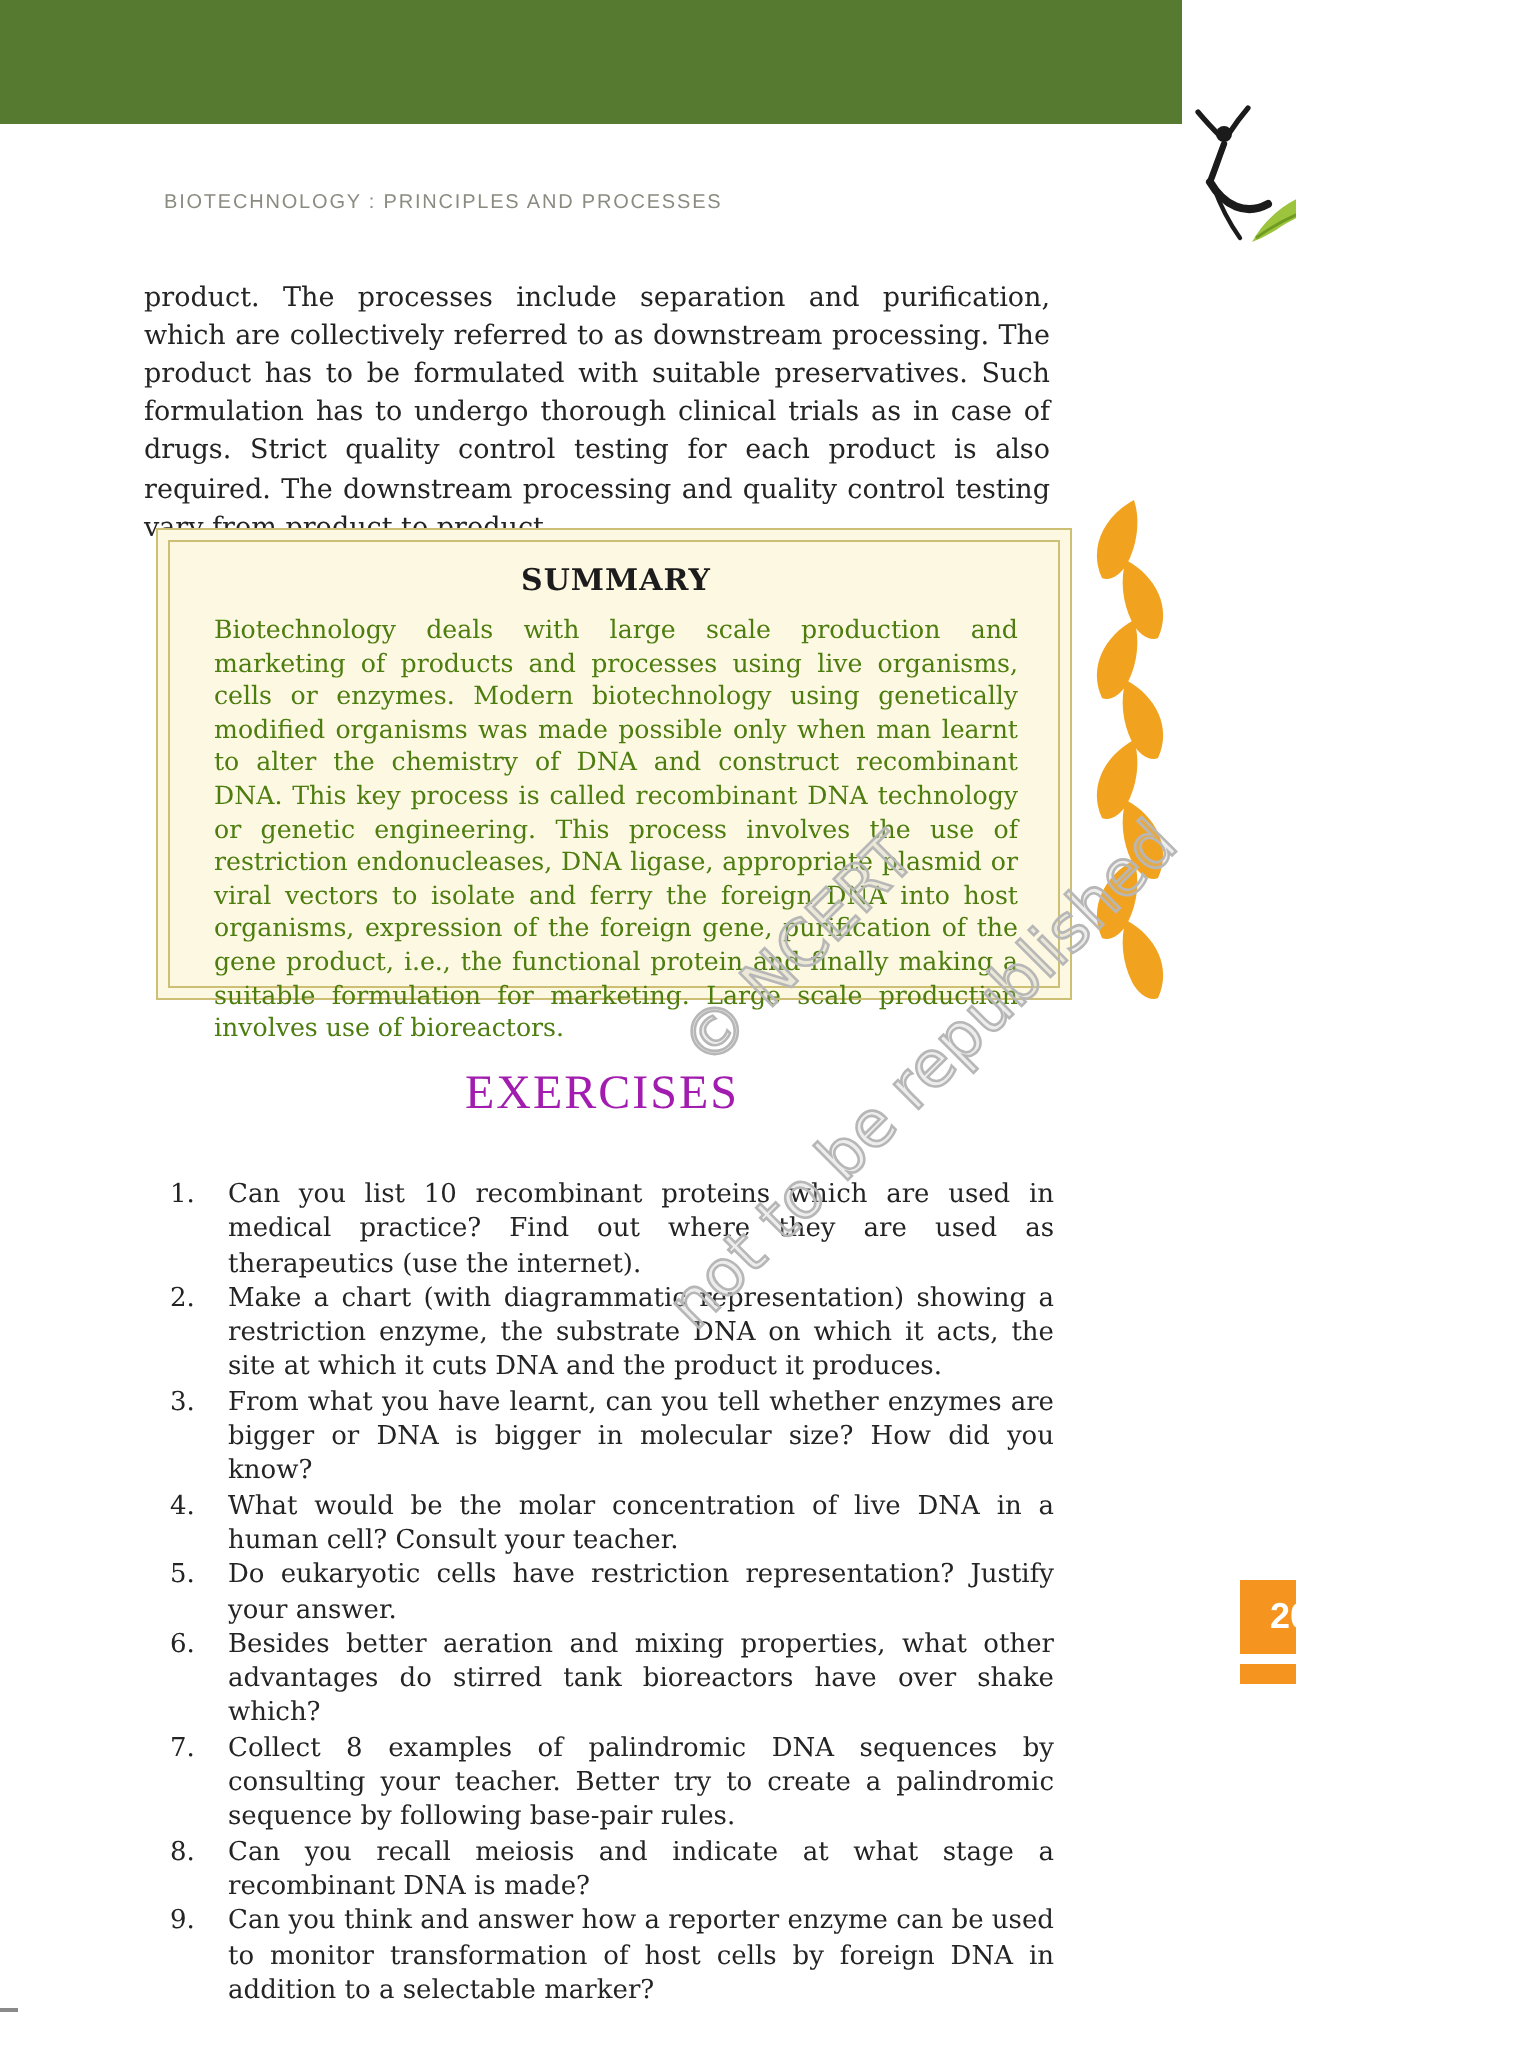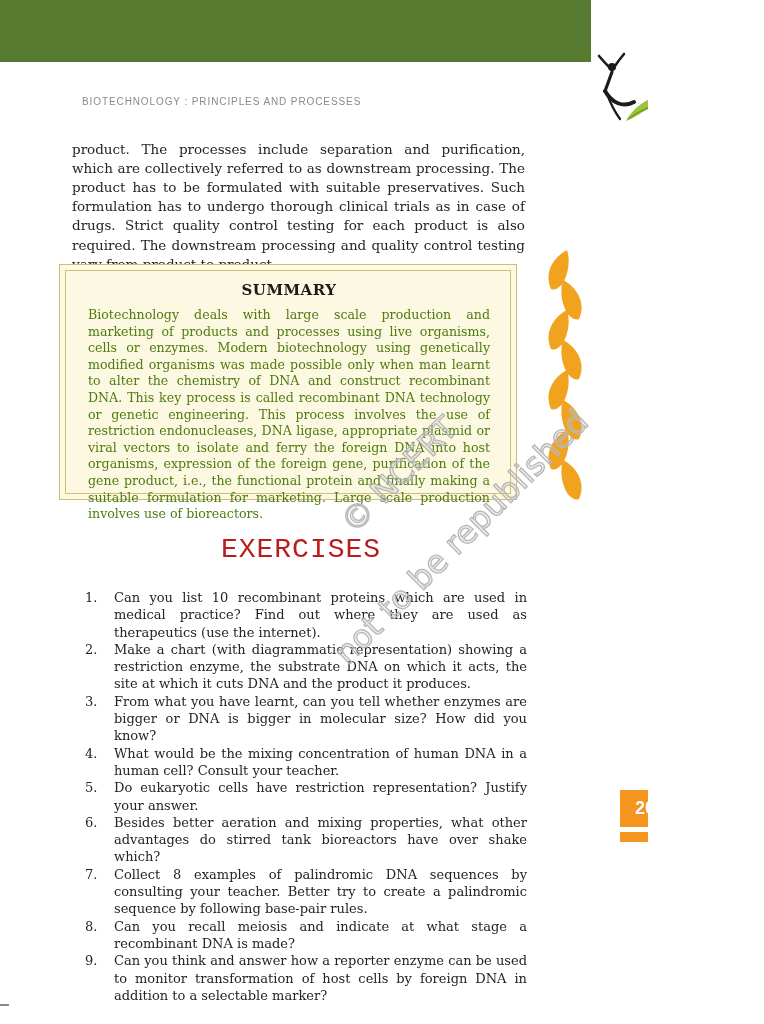--- a/index.html
+++ b/index.html
@@ -24,21 +24,21 @@
   }
 
   
   .intro {
     position:absolute; left:72px; top:126px; width:453px;
     font-size:13.5px; line-height:19.2px; text-align:justify; color:#242424;
   }
 
   
   .summary-box {
-    position:absolute; left:59px; top:264px; width:458px; height:236px;
+    position:absolute; left:78px; top:264px; width:458px; height:236px;
     background:#fdf8e1; border:1px solid #cdbf74; box-sizing:border-box;
   }
   .summary-inner {
     position:absolute; left:5px; right:5px; top:5px; bottom:5px;
     border:1px solid #cdbf74; padding:8px 20px 0 22px; box-sizing:border-box;
   }
   .summary-title {
     text-align:center; font-weight:bold; font-size:15px;
     letter-spacing:0.5px; color:#1c1c1c; margin:2px 0 8px 0;
   }
@@ -55,22 +55,22 @@
     transform:rotate(-45deg);
     font-family:"DejaVu Sans", sans-serif; font-size:32px; line-height:88px;
     text-align:center; z-index:6; pointer-events:none;
     color:rgba(190,190,190,0.28);
     -webkit-text-stroke:1.3px #b7b7b7;
   }
 
   
   .exercises-title {
     position:absolute; left:72px; top:534px; width:458px; text-align:center;
-    font-family:Liberation Mono, monospace; font-size:28px;
-    letter-spacing:1px; color:#b91c1c;
+    font-family:Liberation Serif, serif; font-size:24px;
+    letter-spacing:1px; color:#a21caf;
   }
   .exercise-list { position:absolute; left:72px; top:589px; width:455px; }
   .ex-item { display:flex; font-size:13px; line-height:17.3px; color:#242424; }
   .ex-num  { flex:0 0 42px; padding-left:13px; box-sizing:border-box; }
   .ex-text { flex:1; text-align:justify; }
 
   
   .page-badge {
     position:absolute; left:620px; top:790px; width:144px; height:37px;
     background:#f5941e;
@@ -165,21 +165,21 @@
     <div class="ex-item">
       <span class="ex-num">2.</span>
       <span class="ex-text">Make a chart (with diagrammatic representation) showing a restriction enzyme, the substrate DNA on which it acts, the site at which it cuts DNA and the product it produces.</span>
     </div>
     <div class="ex-item">
       <span class="ex-num">3.</span>
       <span class="ex-text">From what you have learnt, can you tell whether enzymes are bigger or DNA is bigger in molecular size? How did you know?</span>
     </div>
     <div class="ex-item">
       <span class="ex-num">4.</span>
-      <span class="ex-text">What would be the mixing concentration of human DNA in a human cell? Consult your teacher.</span>
+      <span class="ex-text">What would be the molar concentration of live DNA in a human cell? Consult your teacher.</span>
     </div>
     <div class="ex-item">
       <span class="ex-num">5.</span>
       <span class="ex-text">Do eukaryotic cells have restriction representation? Justify your answer.</span>
     </div>
     <div class="ex-item">
       <span class="ex-num">6.</span>
       <span class="ex-text">Besides better aeration and mixing properties, what other advantages do stirred tank bioreactors have over shake which?</span>
     </div>
     <div class="ex-item">

